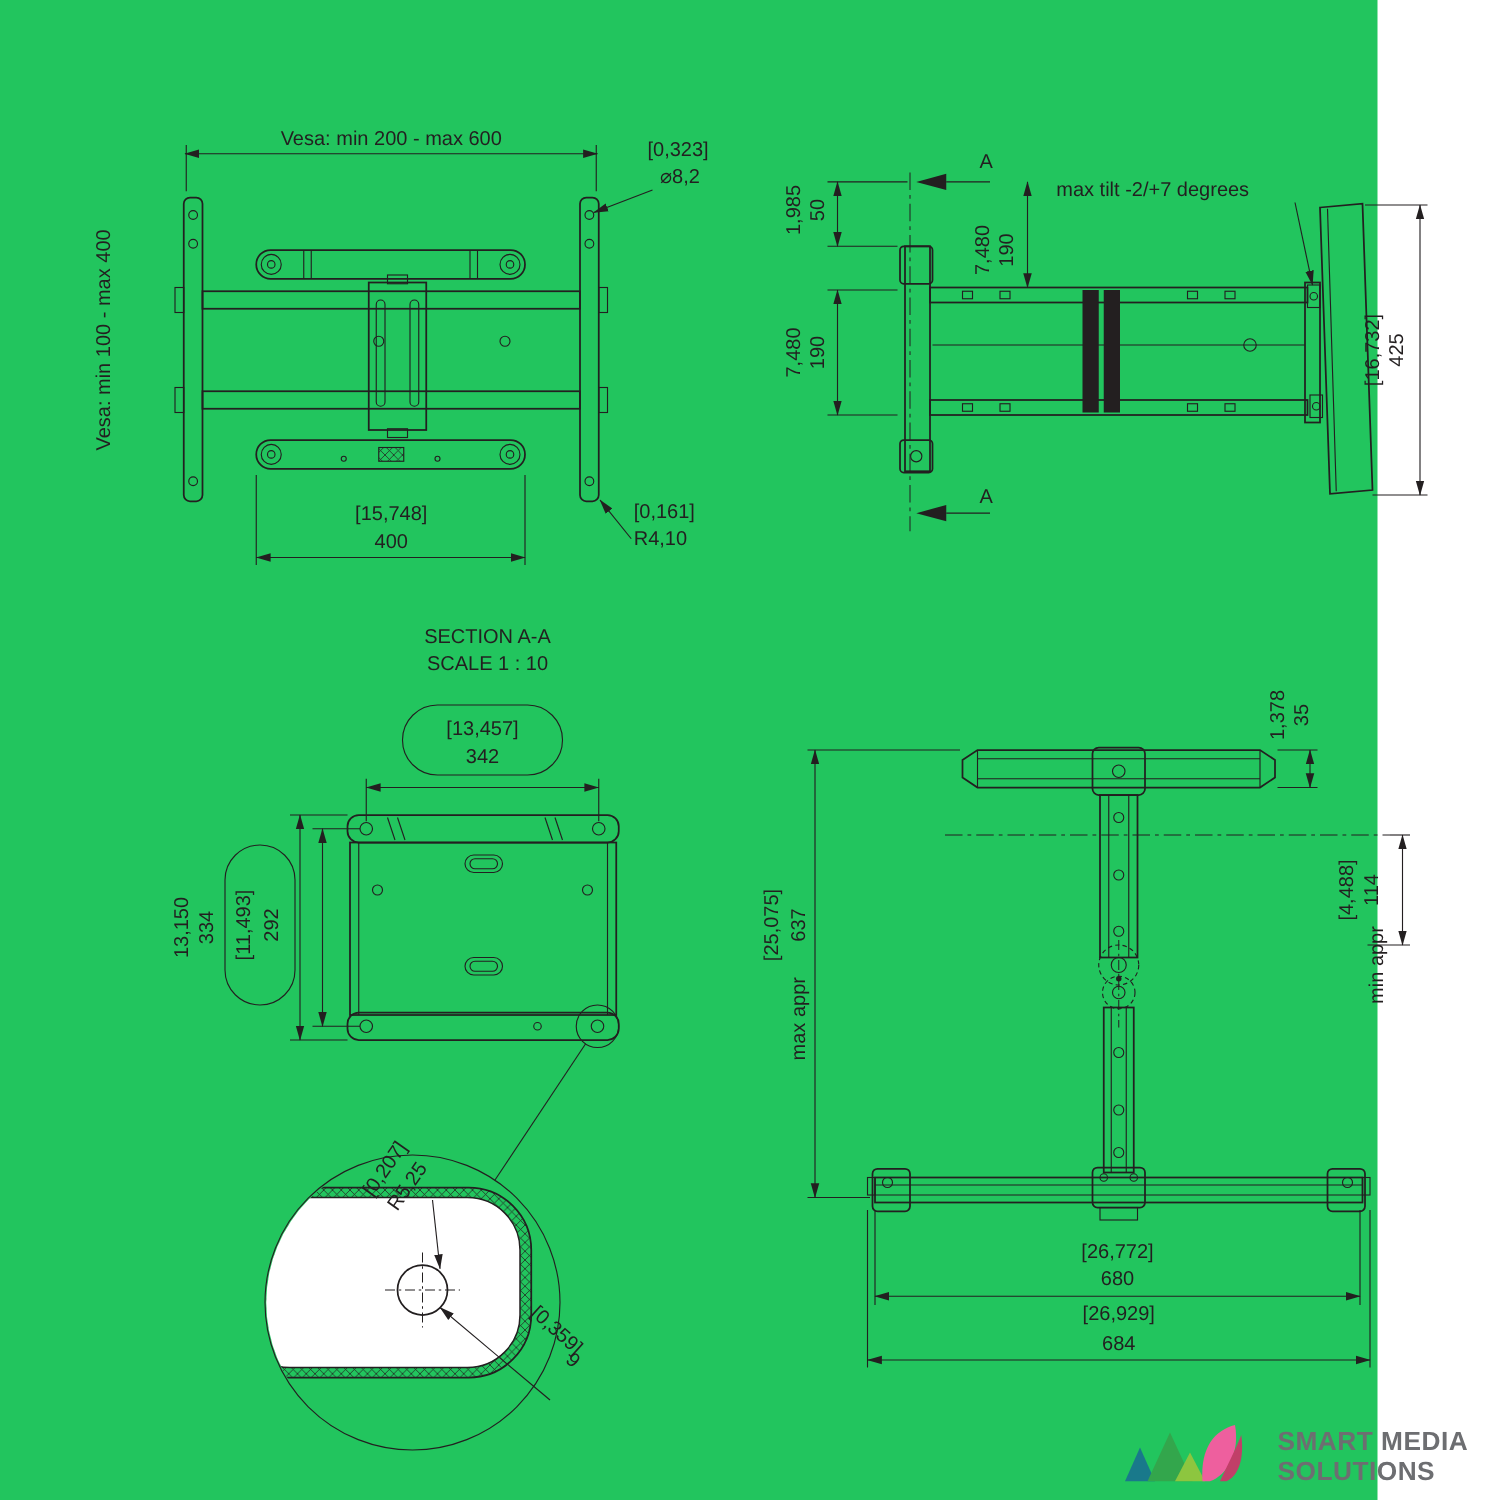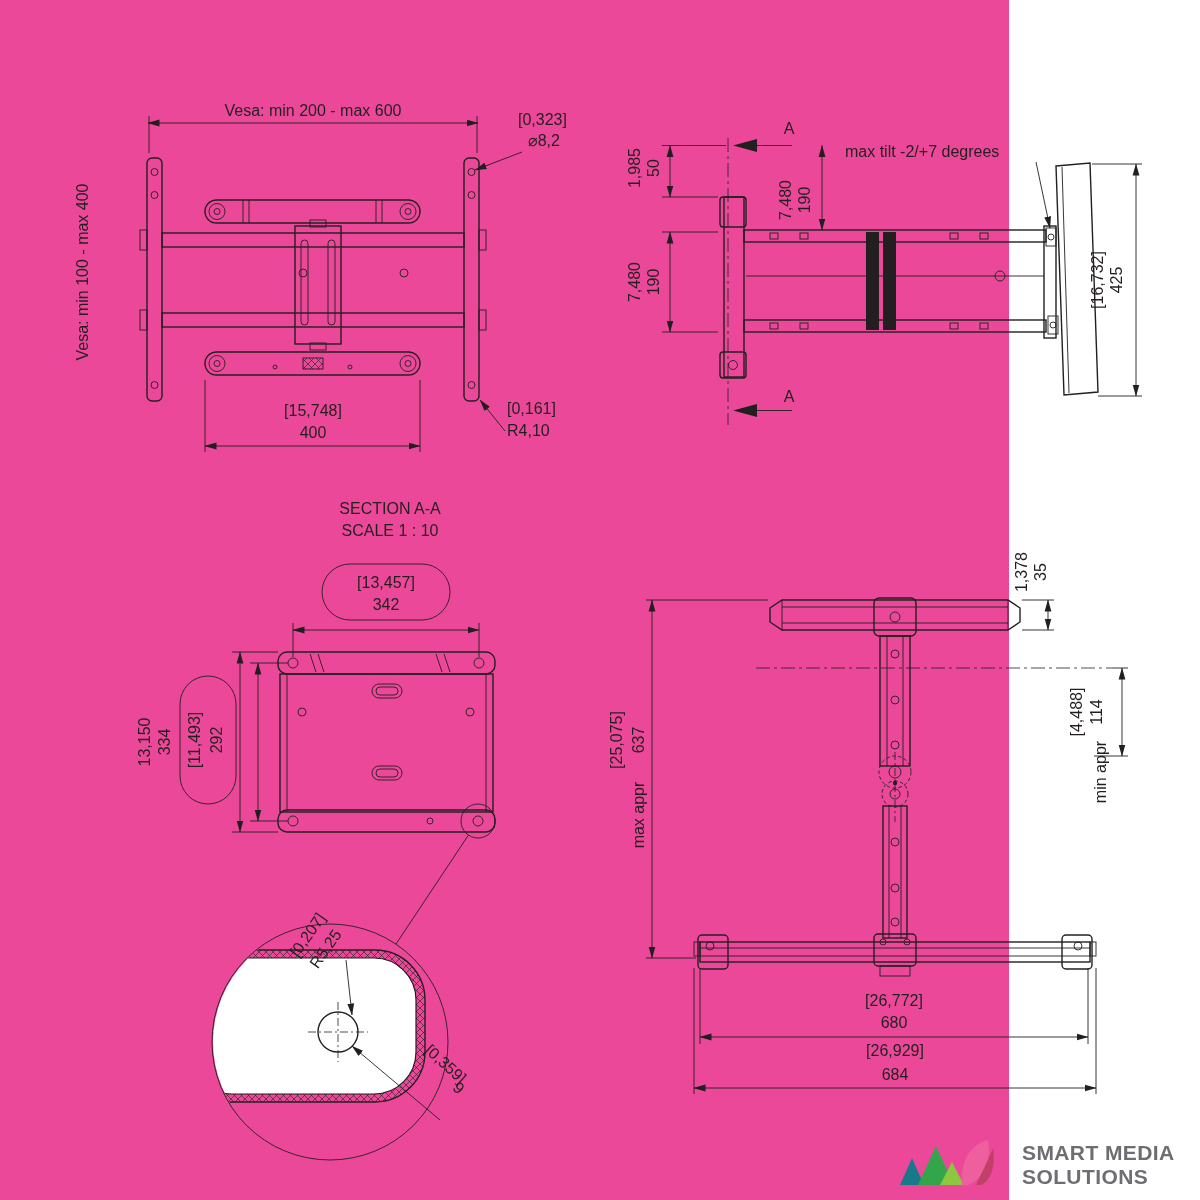--- a/index.html
+++ b/index.html
@@ -1,16 +1,16 @@
 <!DOCTYPE html>
 <html><head>
 <meta charset="utf-8">
 <style>
   html,body{margin:0;padding:0;background:#ffffff;width:1200px;height:1200px;overflow:hidden;}
-  .canvas{position:relative;width:1009px;height:1200px;background:#ec4899;}
+  .canvas{position:relative;width:1102px;height:1200px;background:#22c55e;}
   svg{position:absolute;left:0;top:0;}
   .ol{fill:none;stroke:#231f20;stroke-width:1.4;}
   .th{fill:none;stroke:#231f20;stroke-width:0.9;}
   .dim{fill:none;stroke:#231f20;stroke-width:0.9;}
   .cline{fill:none;stroke:#231f20;stroke-width:0.8;stroke-dasharray:14 4 3 4;}
   .cline2{fill:none;stroke:#231f20;stroke-width:0.8;stroke-dasharray:8 3 2 3;}
   .solid{fill:#231f20;stroke:none;}
   text.d{font-family:"Liberation Sans",sans-serif;font-size:16px;fill:#231f20;}
   text.logo-t{font-family:"Liberation Sans",sans-serif;font-size:21px;font-weight:700;letter-spacing:.4px;}
 </style>

